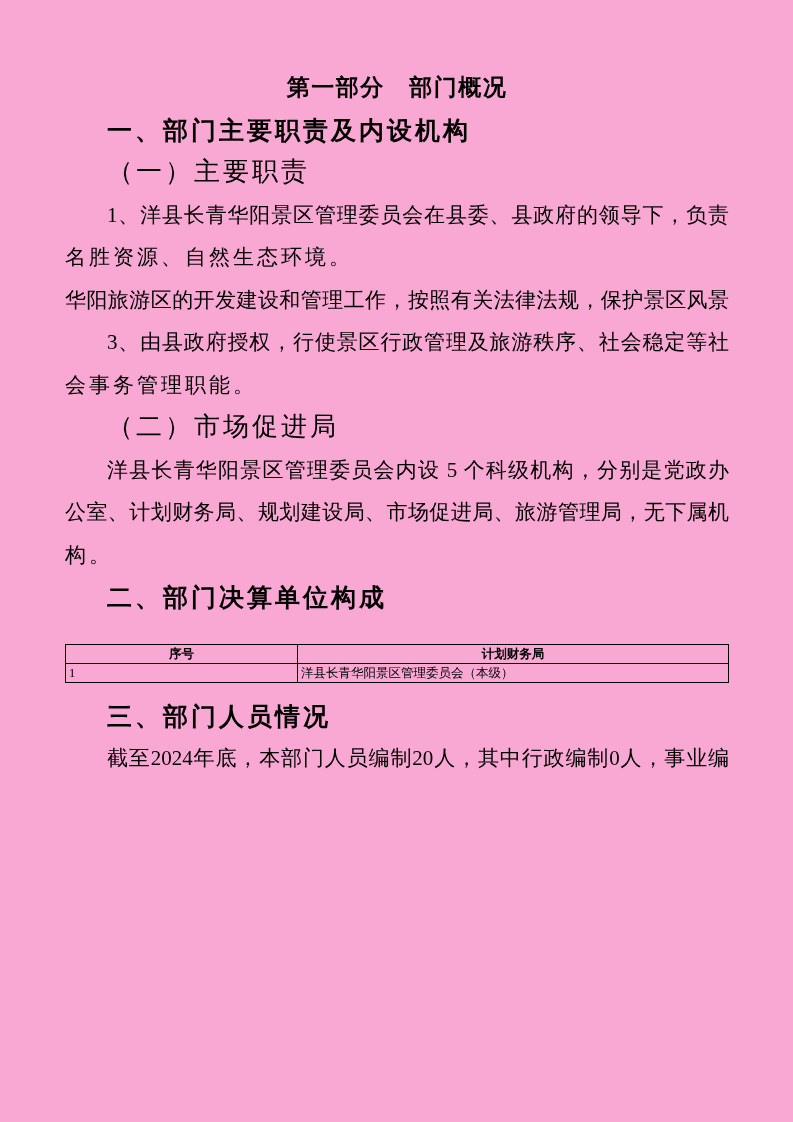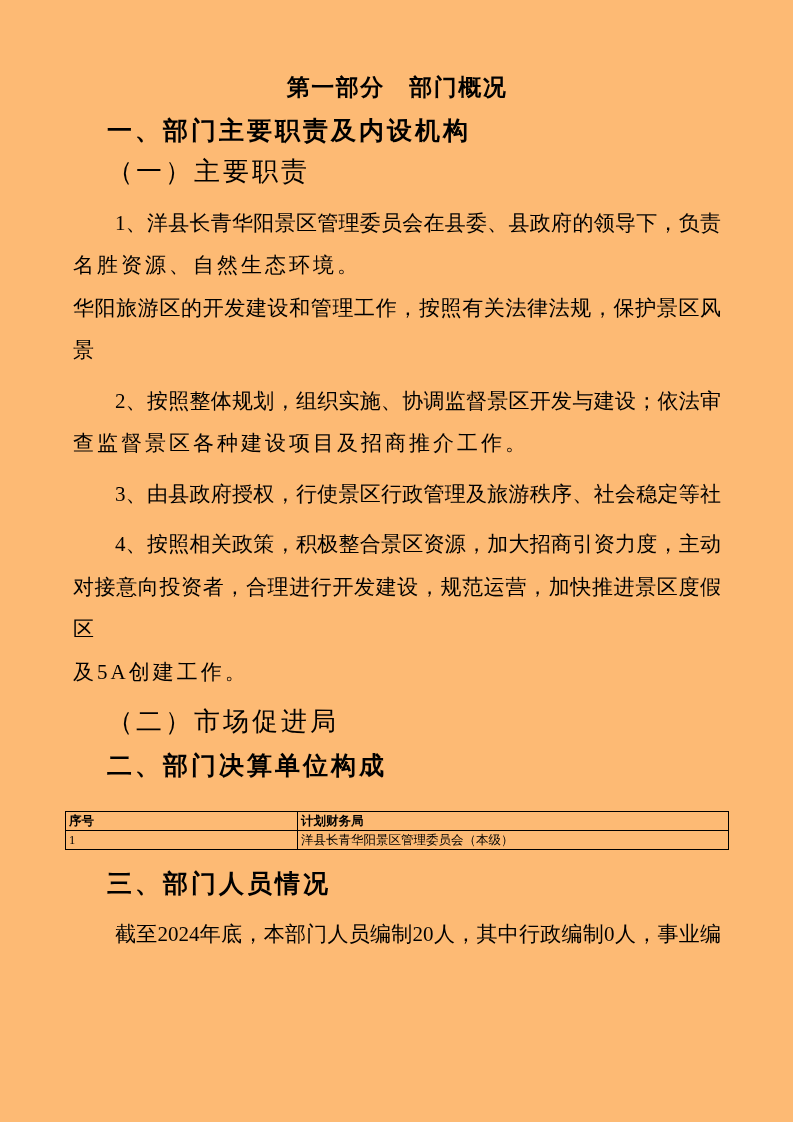--- a/index.html
+++ b/index.html
@@ -5,21 +5,21 @@
   html, body {
     margin: 0;
     padding: 0;
     background: #ffffff;
   }
   .page {
     position: relative;
     width: 793px;
     height: 1122px;
     margin: 0 auto;
-    background: #fdba74;
+    background: #f9a8d4;
     color: #000000;
     box-sizing: border-box;
     padding: 66px 64px 0 65px;
     overflow: hidden;
     font-family: "Liberation Serif", serif;
   }
   .title {
     font-family: "Liberation Sans", sans-serif;
     font-weight: bold;
     font-size: 23px;
@@ -35,21 +35,21 @@
     letter-spacing: 3px;
     line-height: 42.5px;
     text-indent: 42px;
   }
   .subheading {
     font-size: 26px;
     letter-spacing: 3px;
     line-height: 42.5px;
     text-indent: 42px;
   }
-  .para { margin: 8px; }
+  .para { margin: 0; }
   .line {
     font-size: 21px;
     line-height: 42.5px;
     text-align: left;
   }
   .line.indent { text-indent: 42px; }
   .line.fill {
     text-align: justify;
     text-align-last: justify;
     text-justify: inter-character;
@@ -72,21 +72,21 @@
     padding: 1px 3px;
     overflow: hidden;
     white-space: nowrap;
   }
   table.unit-table {
     border: 1.5px solid #000000;
   }
   table.unit-table th {
     font-family: Liberation Serif, serif;
     font-weight: bold;
-    text-align: left;
+    text-align: center;
     height: 15px;
   }
   table.unit-table td {
     font-weight: normal;
     text-align: left;
     height: 16px;
   }
   table.unit-table col.c1 { width: 35%; }
   table.unit-table col.c2 { width: 65%; }
 </style>
@@ -97,32 +97,29 @@
   <div class="title">第一部分　部门概况</div>
   <div>
       <div class="heading">一、部门主要职责及内设机构</div>
       <div class="subheading">（一）主要职责</div>
       <div class="para">
         <div class="line indent fill">1、洋县长青华阳景区管理委员会在县委、县政府的领导下，负责</div>
         <div class="line last">名胜资源、自然生态环境。</div>
         <div class="line fill">华阳旅游区的开发建设和管理工作，按照有关法律法规，保护景区风景</div>
       </div>
       <div class="para">
-        <div class="line indent fill">2、按照整体规划，组织实施、协调监督景区开发与建设；依法审</div>
-        <div class="line last">查监督景区各种建设项目及招商推介工作。</div>
-      </div>
-      <div class="para">
         <div class="line indent fill">3、由县政府授权，行使景区行政管理及旅游秩序、社会稳定等社</div>
-      </div>
-      <div class="para">
-        <div class="line indent fill">4、按照相关政策，积极整合景区资源，加大招商引资力度，主动</div>
-        <div class="line fill">对接意向投资者，合理进行开发建设，规范运营，加快推进景区度假区</div>
-        <div class="line last">及5A创建工作。</div>
+        <div class="line last">会事务管理职能。</div>
       </div>
       <div class="subheading">（二）市场促进局</div>
+      <div class="para">
+        <div class="line indent fill">洋县长青华阳景区管理委员会内设 5 个科级机构，分别是党政办</div>
+        <div class="line fill">公室、计划财务局、规划建设局、市场促进局、旅游管理局，无下属机</div>
+        <div class="line last">构。</div>
+      </div>
       <div class="heading">二、部门决算单位构成</div>
       <table class="unit-table">
         <colgroup>
           <col class="c1">
           <col class="c2">
         </colgroup>
         <thead>
           <tr>
             <th>序号</th>
             <th>计划财务局</th>

